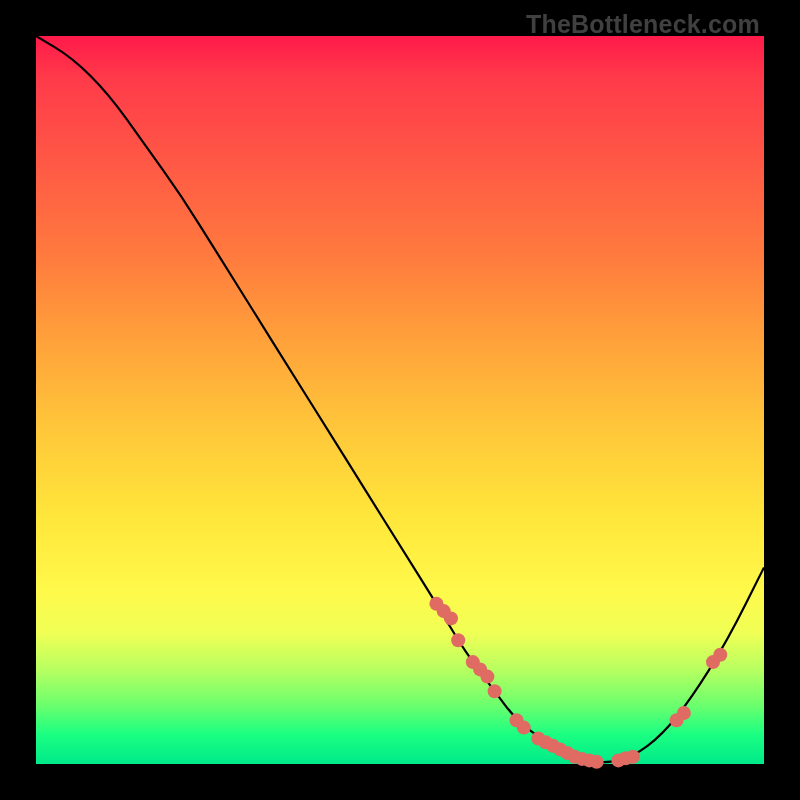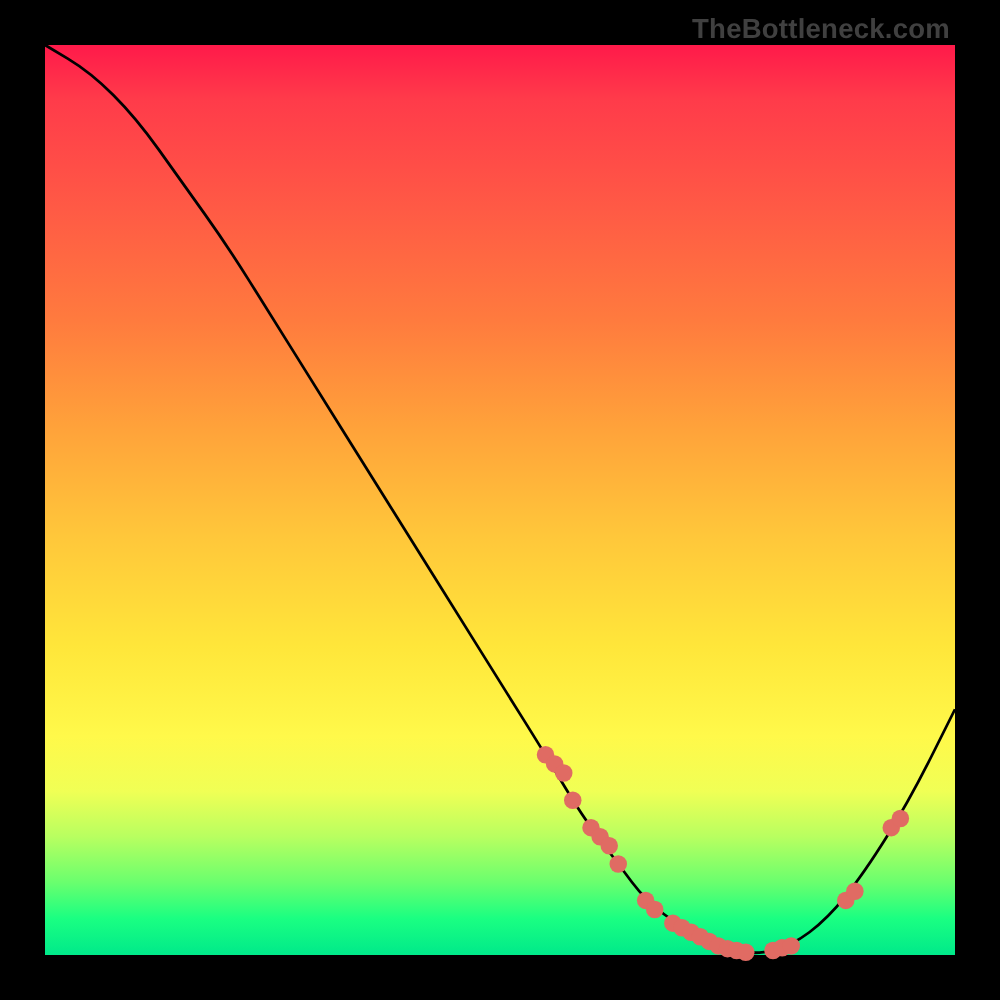--- a/index.html
+++ b/index.html
@@ -41,21 +41,21 @@
       #6aff6e 92%,
       #1aff82 96%,
       #00e98a 100%
     );
   }
   .watermark {
     position: absolute;
     top: 10px;
     right: 40px;
     color: #404040;
-    font-size: 22px;
+    font-size: 25px;
     font-weight: 600;
     letter-spacing: 0.2px;
   }
   svg.curve {
     position: absolute;
     left: 0;
     top: 0;
     width: 728px;
     height: 728px;
     overflow: visible;

